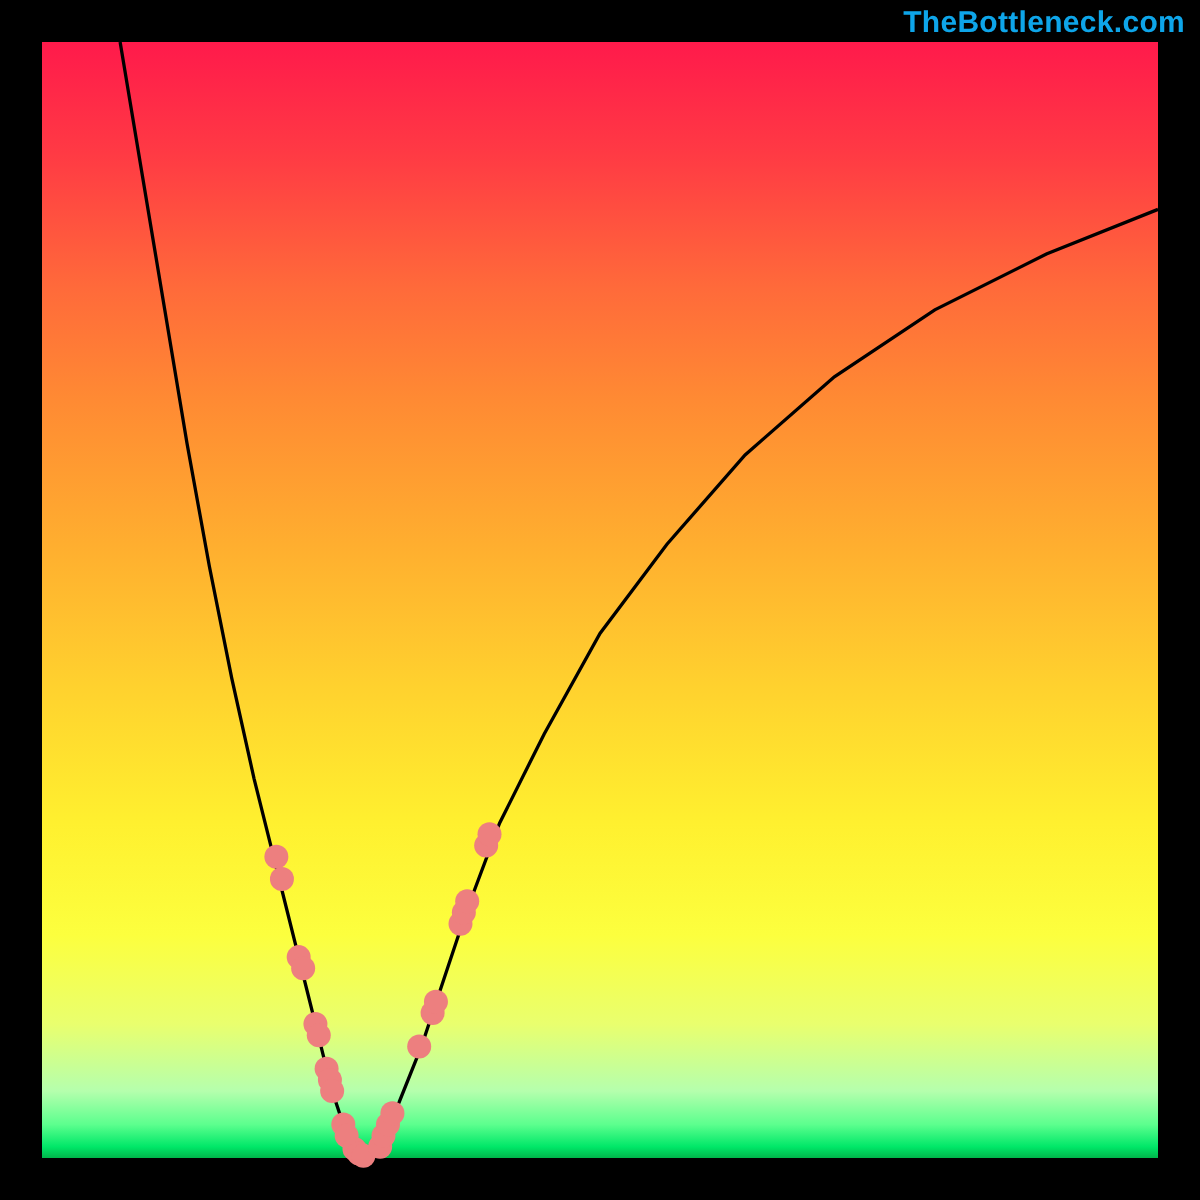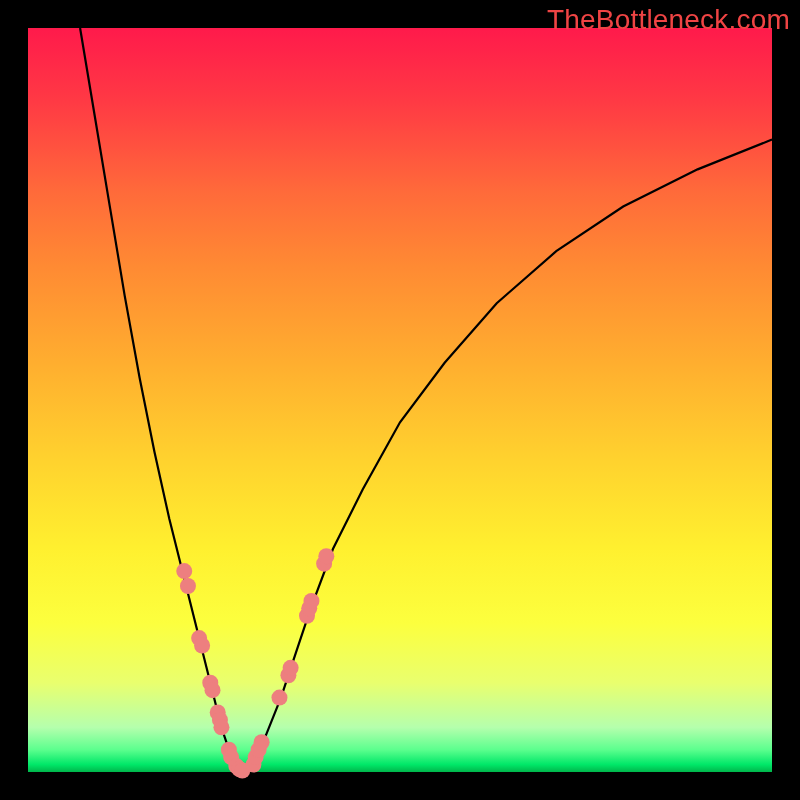--- a/index.html
+++ b/index.html
@@ -35,23 +35,23 @@
       #e9ff6e 88%,
       #b5ffad 94%,
       #5cff8e 97%,
       #00e768 99%,
       #00b64b 100%);
   }
   .watermark {
     position: absolute;
     top: 4px;
     right: 10px;
-    color: #ef4444;
-    font-size: 28px;
-    font-weight: 400;
+    color: #0ea5e9;
+    font-size: 20px;
+    font-weight: 700;
     letter-spacing: 0.2px;
     user-select: none;
   }
   svg.curve {
     position: absolute;
     left: 0; top: 0;
     width: 744px; height: 744px;
     overflow: visible;
   }
 </style>

